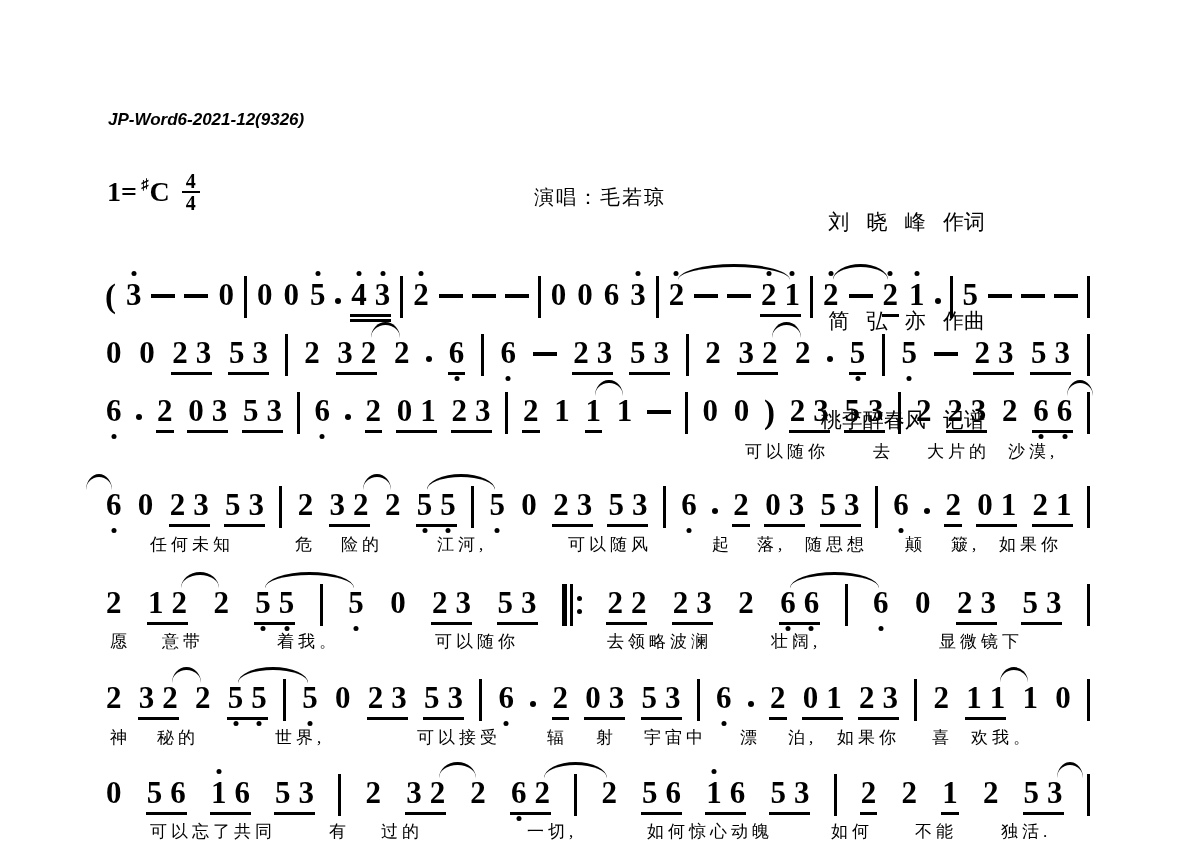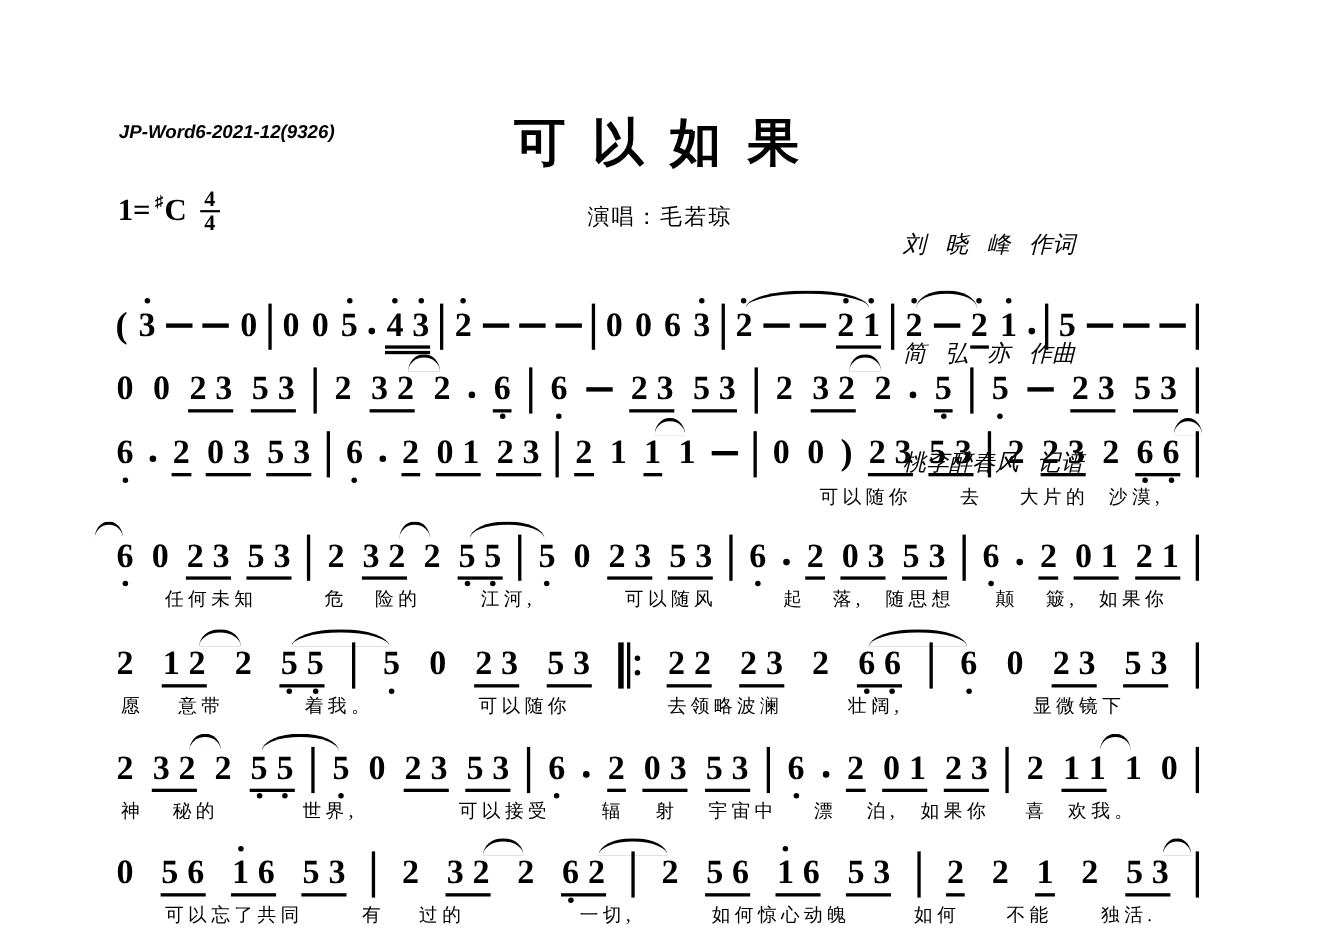--- a/index.html
+++ b/index.html
@@ -10,22 +10,22 @@
              font-style:italic;font-weight:bold;font-size:17px;}
   .title{position:absolute;left:0;top:98px;width:1200px;text-align:center;
          font-size:47px;font-weight:bold;letter-spacing:6px;white-space:pre;}
   .singer{position:absolute;left:0;top:184px;width:1200px;text-align:center;font-size:20px;letter-spacing:2px;}
   .keysig{position:absolute;left:107px;top:172px;display:flex;align-items:center;}
   .k1,.kC{font-size:28px;font-weight:bold;line-height:30px;}
   .ksharp{font-size:15px;font-weight:bold;margin:-15px 1px 0 4px;}
   .frac{display:inline-flex;flex-direction:column;align-items:center;margin-left:12px;}
   .frac b{font-size:20px;line-height:18px;font-weight:bold;}
   .frac i{display:block;width:18px;height:2px;background:#000;margin:1px 0;}
-  .credits{position:absolute;right:108px;top:140px;text-align:left;font-size:21px;
-           line-height:33px;word-spacing:12px;white-space:pre;font-style:italic;}
+  .credits{position:absolute;right:108px;top:140px;text-align:right;font-size:21px;
+           line-height:33px;word-spacing:12px;white-space:pre;}
   
   #score{position:absolute;inset:0;}
   .music-line{position:absolute;left:105px;width:985px;height:40px;display:flex;
               justify-content:space-between;align-items:flex-start;}
   .tok{flex:none;}
   .grp{position:relative;display:inline-flex;padding:0 1px 4px 1px;}
   .u1,.u2{border-bottom:3px solid #000;}
   .u2::after{content:'';position:absolute;left:0;right:0;bottom:-8px;height:3px;background:#000;}
   .nd{position:relative;display:inline-block;font-weight:bold;font-size:31px;line-height:30px;}
   .grp .nd + .nd{margin-left:8px;}
@@ -45,21 +45,20 @@
   .tie{position:absolute;top:-16px;height:13px;border-top:3px solid #000;
        border-radius:50% 50% 0 0 / 100% 100% 0 0;}
   .lyric-line{position:absolute;left:105px;width:1095px;height:32px;}
   .lyr{position:absolute;top:0;font-size:17px;letter-spacing:4px;white-space:pre;}
 </style>
 </head>
 <body>
 
 <div class="page">
   <div class="watermark">JP-Word6-2021-12(9326)</div>
-  <div class="title">可 以 如 果</div>
   <div class="singer">演唱：毛若琼</div>
   <div class="keysig">
     <span class="k1">1=</span>
     <span class="ksharp">♯</span>
     <span class="kC">C</span>
     <span class="frac">
       <b>4</b>
       <i></i>
       <b>4</b>
     </span>

